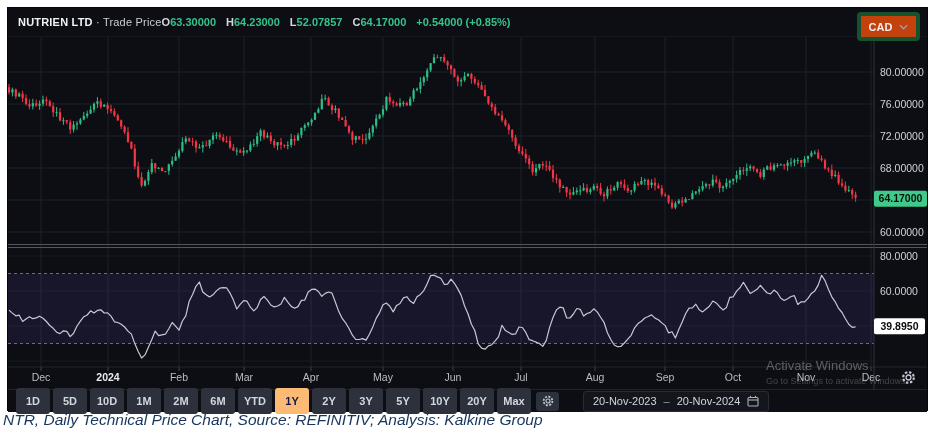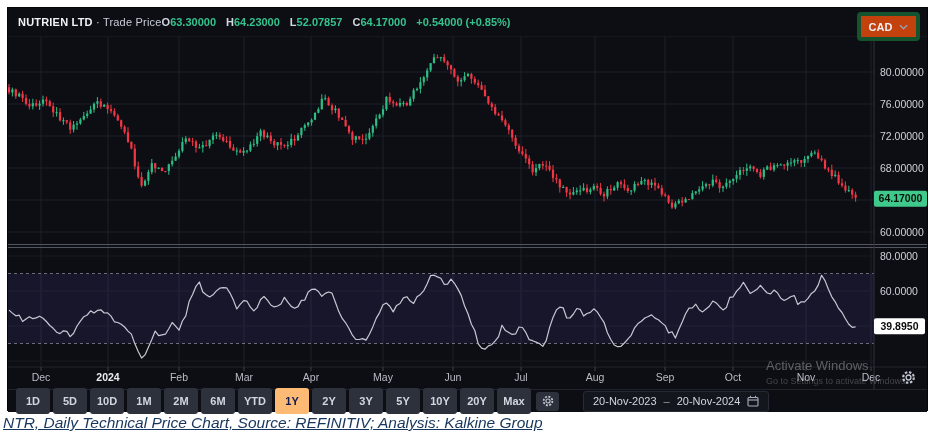--- a/index.html
+++ b/index.html
@@ -61,21 +61,21 @@
   .drange{
     margin-left:21px;height:19px;background:#14161d;border:1px solid #272b35;
     border-radius:3px;display:flex;align-items:center;gap:7px;padding:0 9px;
     color:#d2d6df;font-size:11px;cursor:pointer;
   }
   .dsep{color:#9aa0ac;}
   .axgear{position:absolute;right:10px;top:361px;z-index:4;cursor:pointer;}
   .caption{
     position:absolute;left:3px;top:411px;width:925px;height:24px;
     font-style:italic;font-size:15.5px;color:#17365d;background:#ffffff;
-    display:flex;align-items:center;text-decoration:underline;
+    display:flex;
   }
 </style>
 </head>
 <body>
 
 <div class="widget">
 
   <div class="hdr">
     <span class="title"><span>NUTRIEN LTD</span><span class="tp"> · </span><span class="tp">Trade Price</span></span>
     <span class="ohlc">

